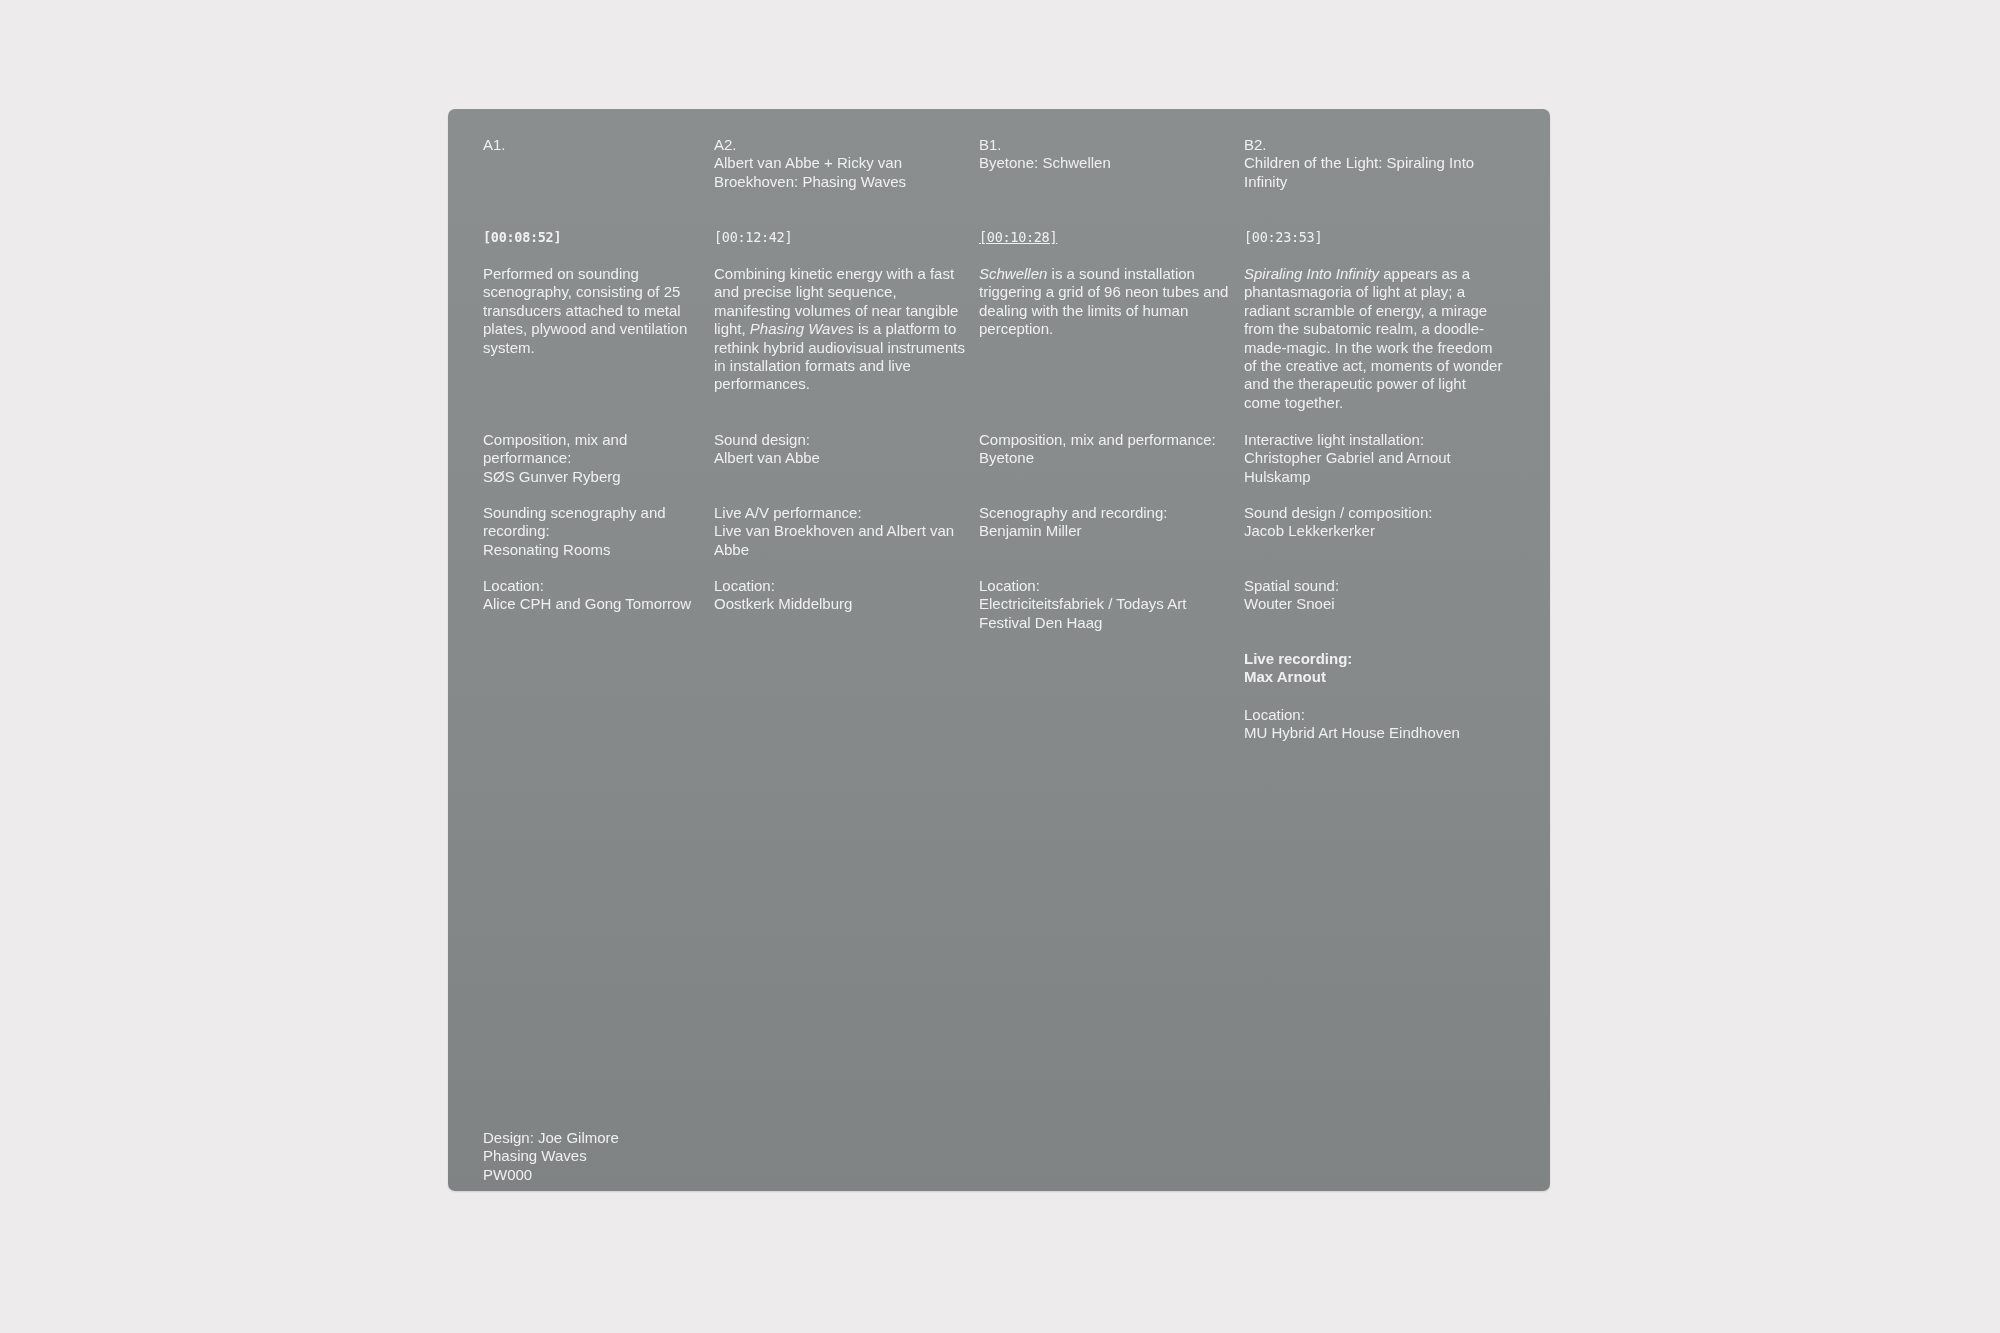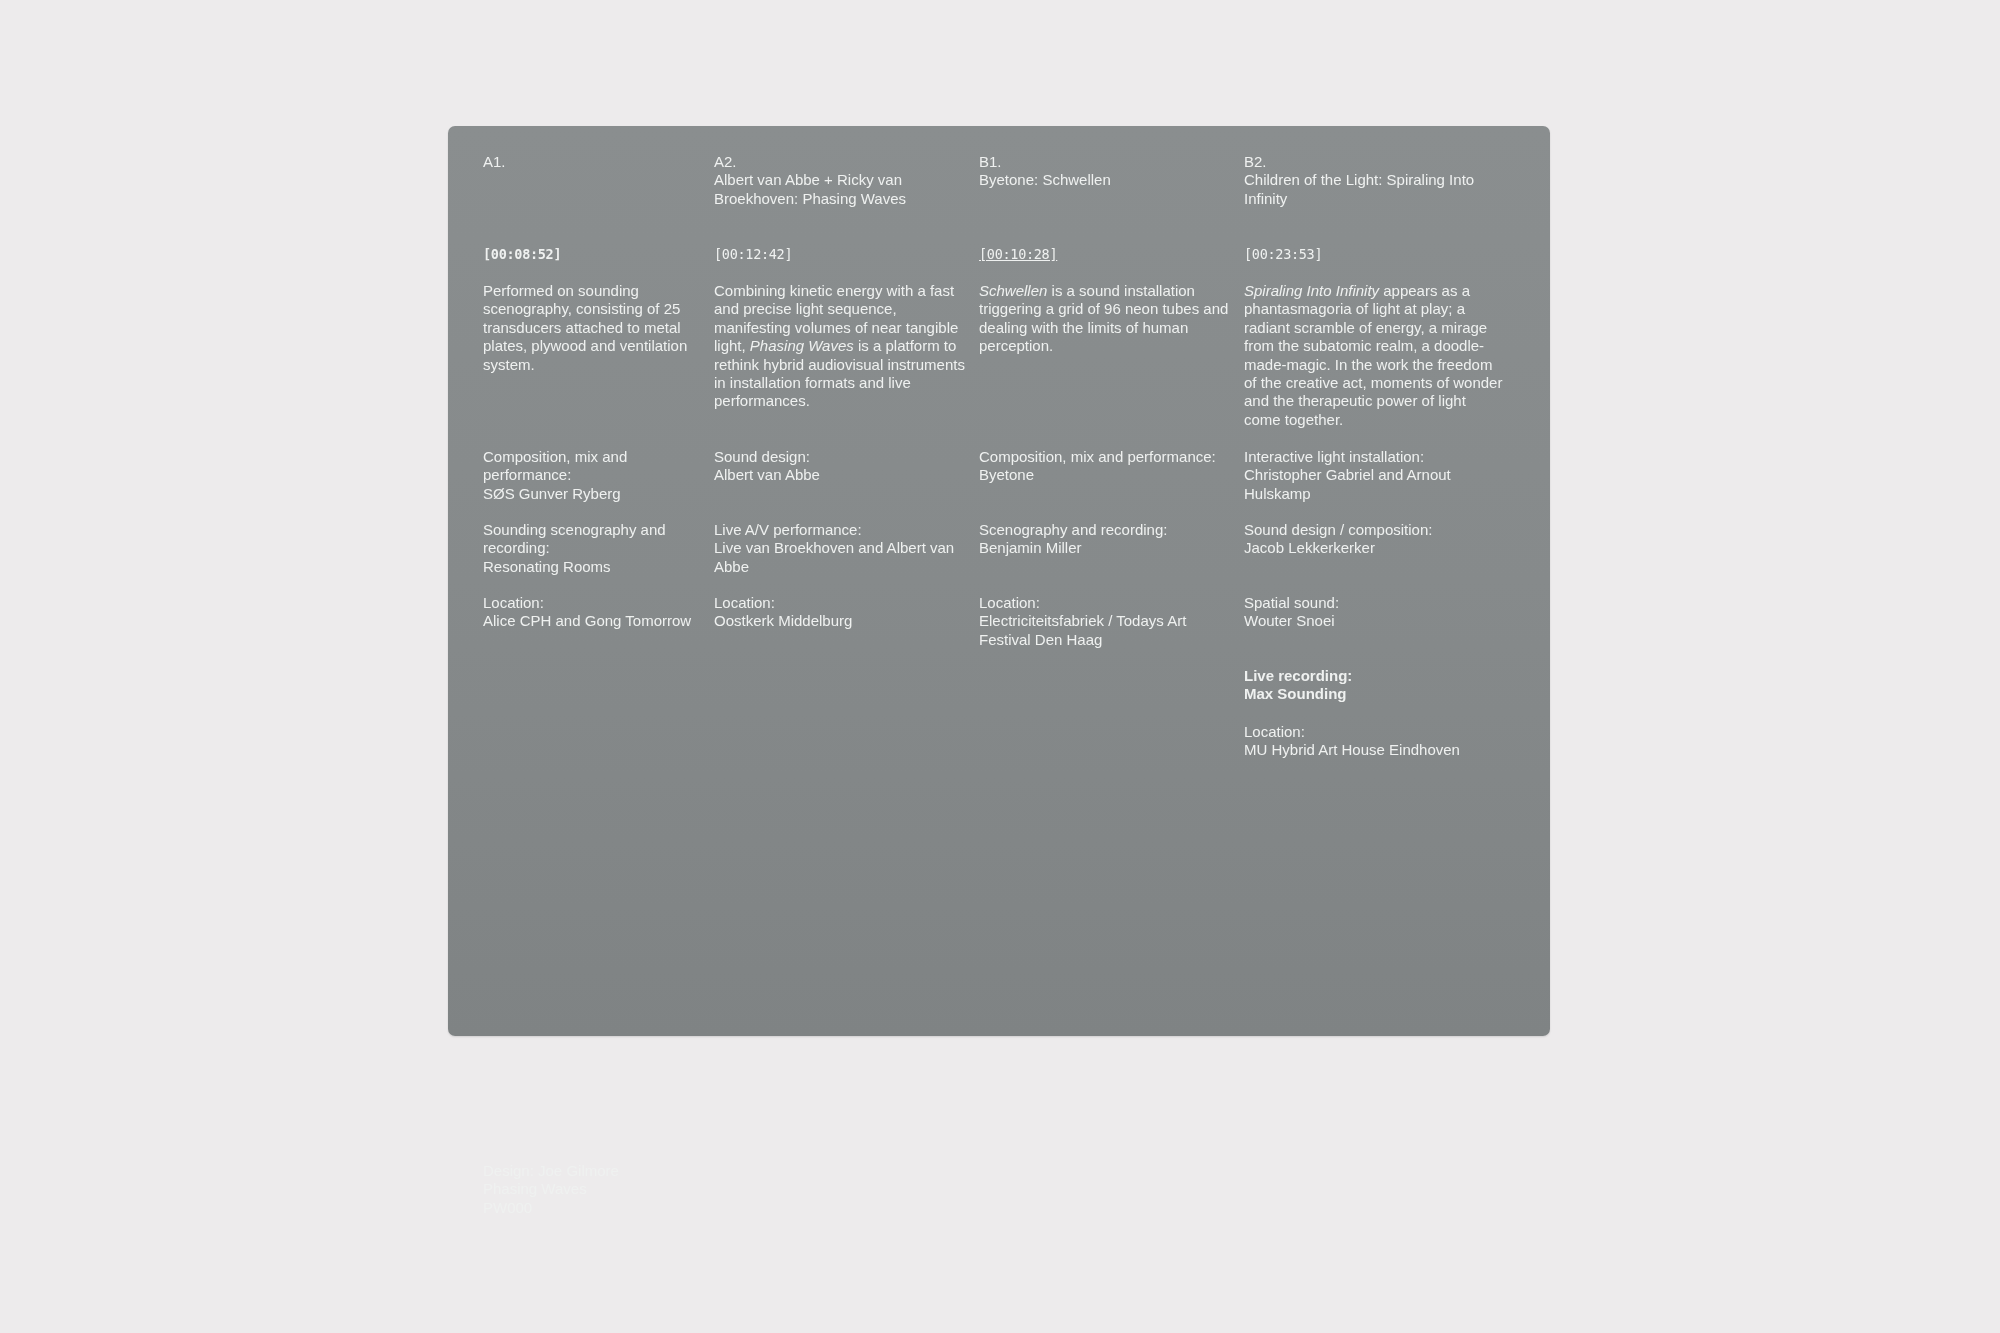--- a/index.html
+++ b/index.html
@@ -6,23 +6,23 @@
     margin: 0;
     padding: 0;
     width: 2000px;
     height: 1333px;
     background: #edebec;
     overflow: hidden;
   }
   .sleeve {
     position: absolute;
     left: 448px;
-    top: 126px;
+    top: 109px;
     width: 1102px;
-    height: 910px;
+    height: 1082px;
     border-radius: 7px;
     background: linear-gradient(180deg, #8a8e8f 0%, #868a8b 50%, #7f8384 100%);
     box-shadow: 0 1px 2px rgba(0,0,0,0.12);
     font-family: "Liberation Sans", sans-serif;
     color: #eff1f0;
     font-size: 15px;
     line-height: 18.4px;
   }
   .col {
     position: absolute;
@@ -39,21 +39,20 @@
     font-family: "DejaVu Sans Mono", monospace;
     font-size: 13.5px;
     letter-spacing: -0.3px;
   }
   .desc em { font-style: italic; }
   .credit .label, .credit .value { display: block; }
   .footer {
     position: absolute;
     left: 35px;
     top: 1020px;
-    margin-top: 16px;
   }
   .footer span { display: block; }
 </style>
 </head>
 <body>
 
 <div class="sleeve">
 
   <div class="col col-a1">
     <div class="blk" style="top:0px;">
@@ -131,21 +130,21 @@
     <div class="blk credit" style="top:368px;">
       <span class="label">Sound design / composition:</span>
       <span class="value">Jacob Lekkerkerker</span>
     </div>
     <div class="blk credit" style="top:441px;">
       <span class="label">Spatial sound:</span>
       <span class="value">Wouter Snoei</span>
     </div>
     <div class="blk credit" style="top:514px;font-weight:bold;">
       <span class="label">Live recording:</span>
-      <span class="value">Max Sounding</span>
+      <span class="value">Max Arnout</span>
     </div>
     <div class="blk credit" style="top:570px;">
       <span class="label">Location:</span>
       <span class="value">MU Hybrid Art House Eindhoven</span>
     </div>
   </div>
 
   <div class="footer">
     <span>Design: Joe Gilmore</span>
     <span>Phasing Waves</span>

